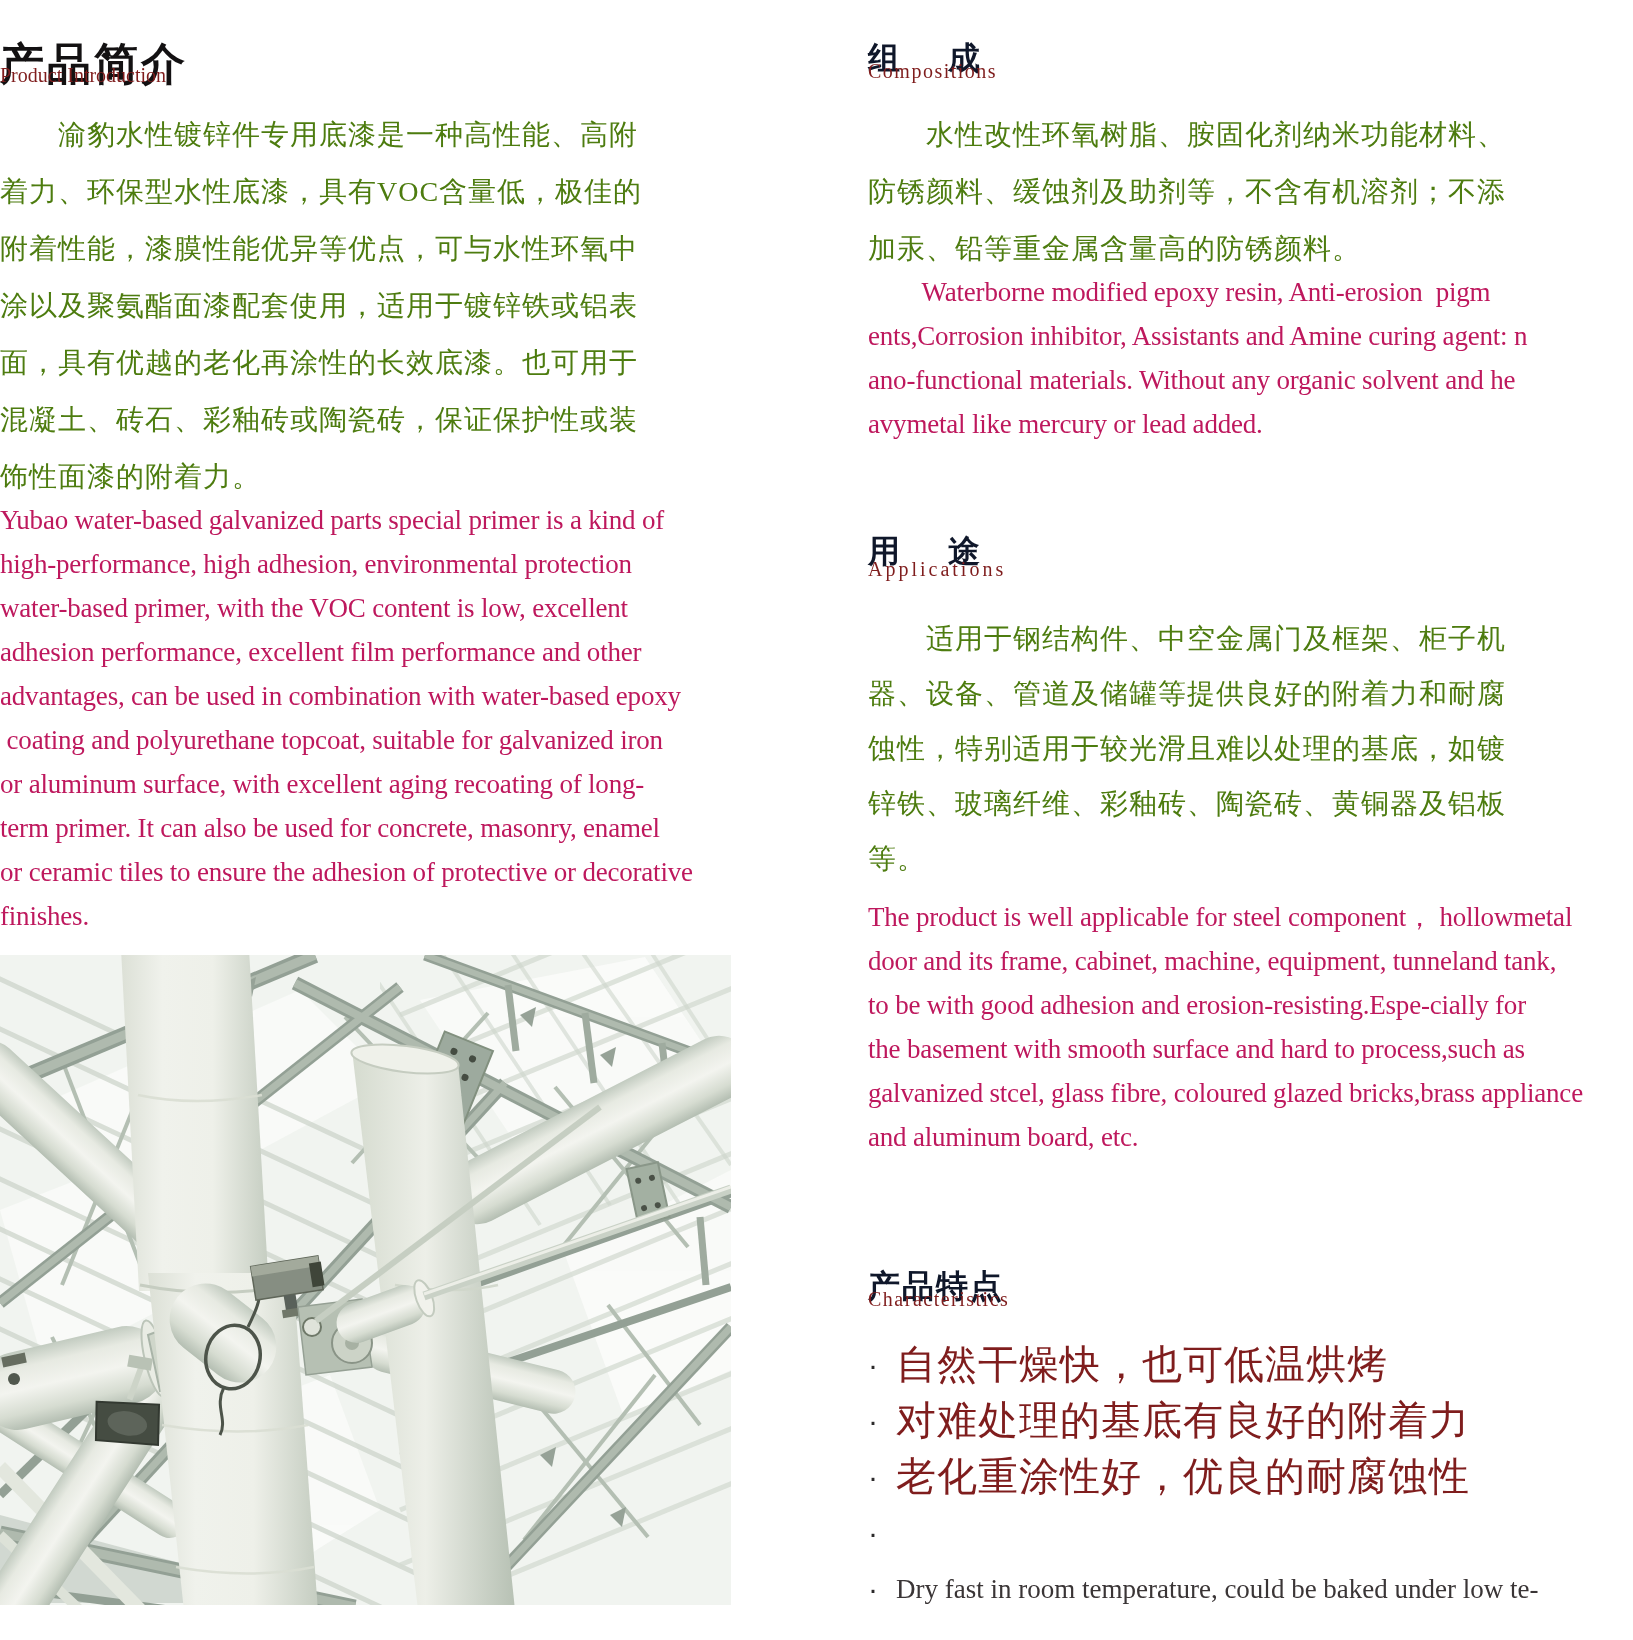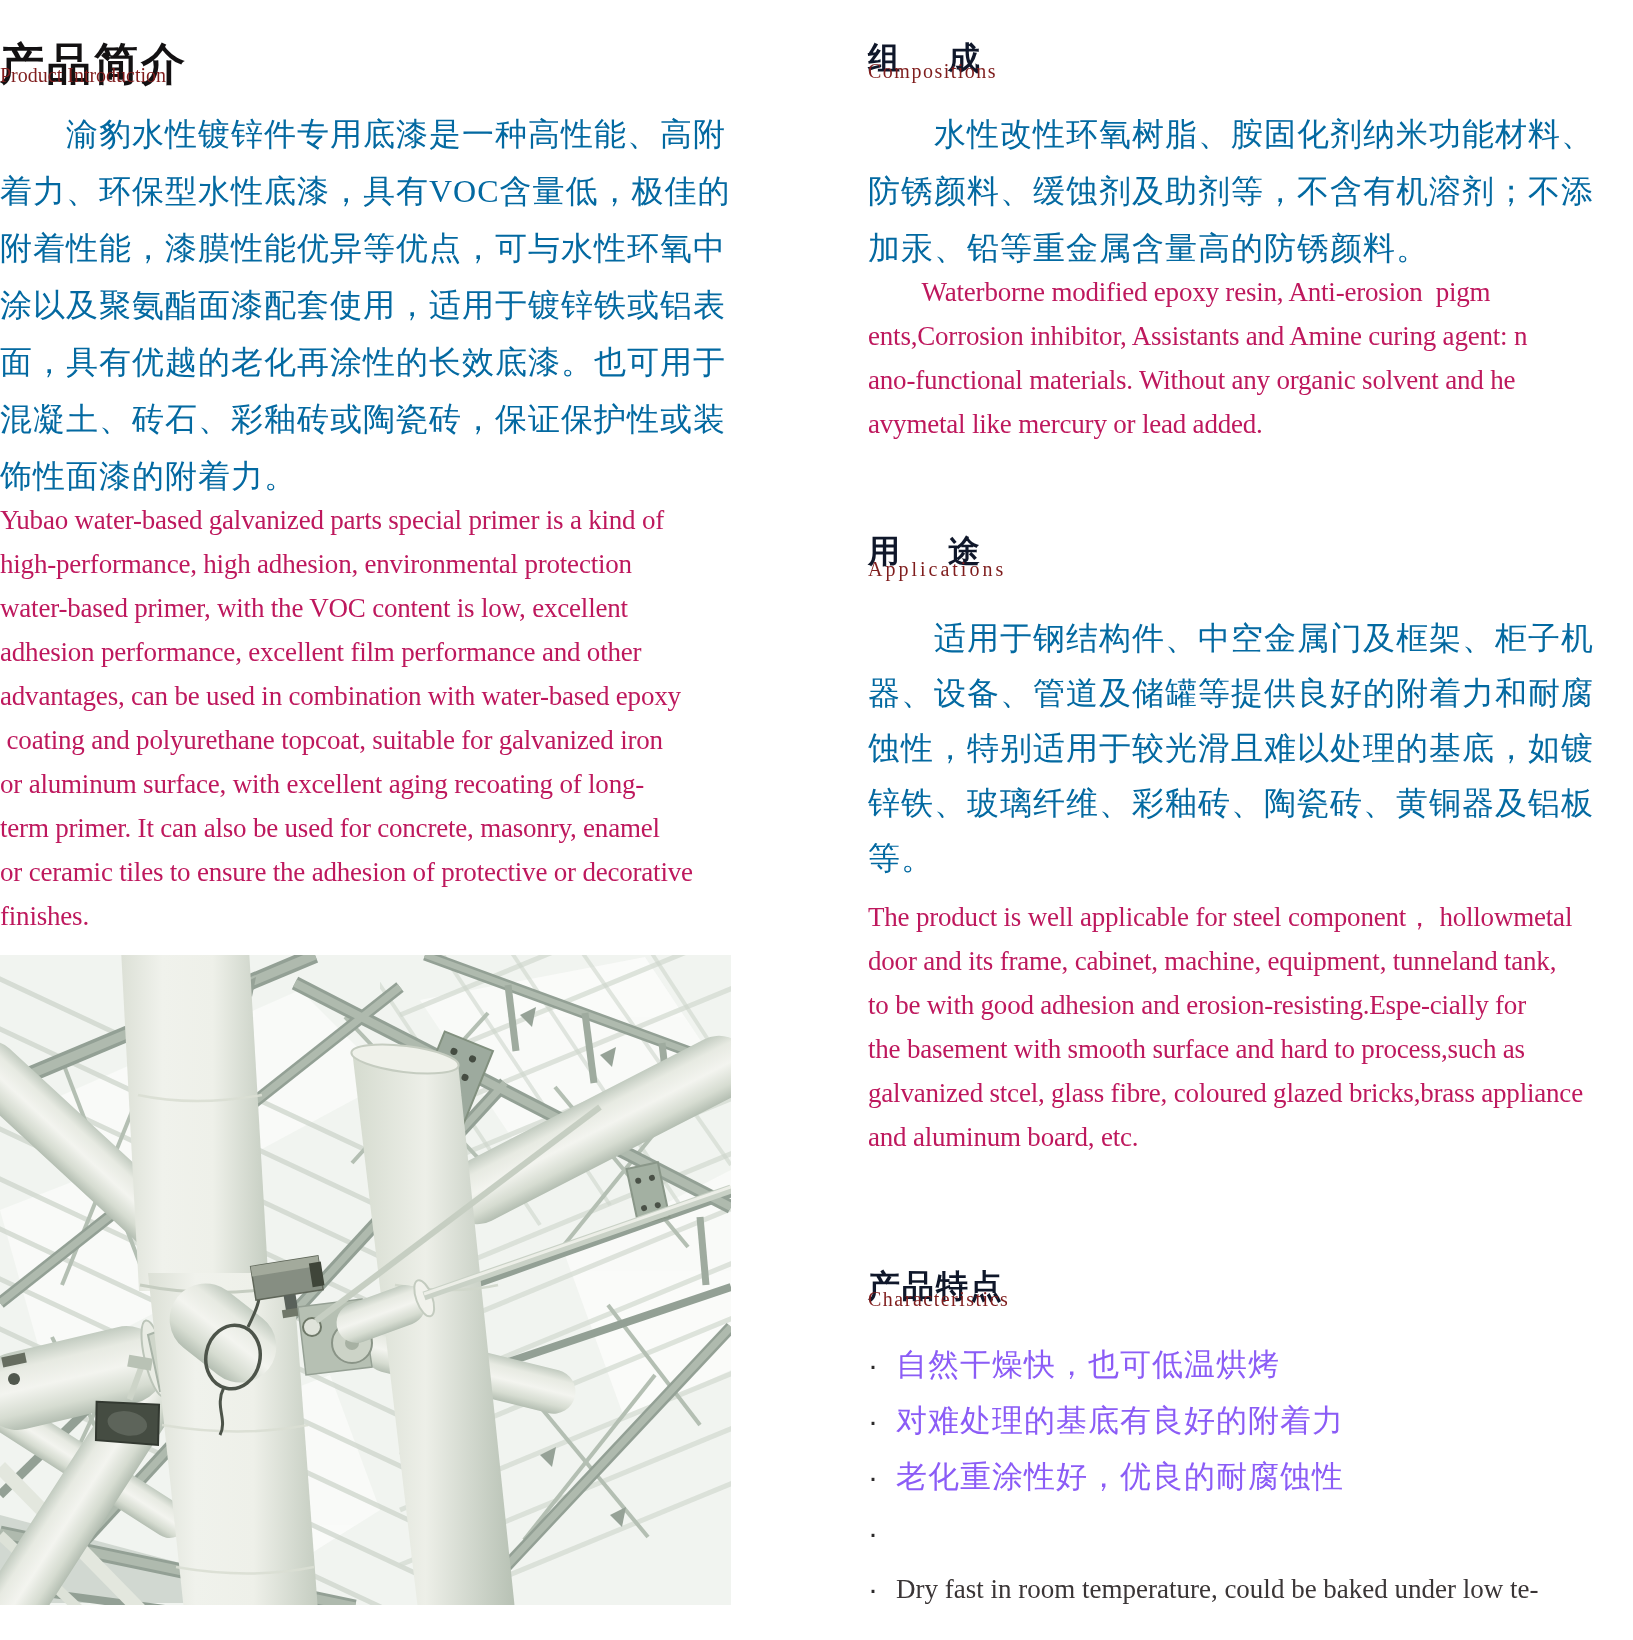--- a/index.html
+++ b/index.html
@@ -7,41 +7,41 @@
   .abs{position:absolute}
   .zh{font-family:Liberation Serif, serif}
   .en{font-family:"Liberation Serif","DejaVu Serif",serif}
   .pre{white-space:pre}
   .h-main{font-size:44px;font-weight:bold;color:#131112;letter-spacing:3px}
   .h-sec{font-size:32px;font-weight:bold;color:#0f172a;letter-spacing:8px}
   .h-sec.tight{letter-spacing:2px}
   .sub{font-size:20px;color:#7f1d1d}
   .ls1{letter-spacing:1.5px}
   .ls3{letter-spacing:3px}
-  .body-zh{font-size:32px;line-height:57px;letter-spacing:1px;color:#0369a1}
+  .body-zh{font-size:28px;line-height:57px;letter-spacing:1px;color:#4d7c0f}
   .body-en{font-size:27px;line-height:44px;letter-spacing:-0.2px;color:#be185d}
   #intro-h-zh{left:0;top:6px}
   #intro-h-en{left:0;top:64px}
   #intro-body-zh{left:0;top:106px}
   #intro-body-en{left:0;top:498px}
   #photo{left:0;top:955px;width:731px;height:650px;margin:0}
   #comp-h-zh{left:868px;top:10px}
   #comp-h-en{left:868px;top:60px}
   #comp-body-zh{left:868px;top:106px}
   #comp-body-en{left:868px;top:270px}
   #app-h-zh{left:868px;top:503px}
   #app-h-en{left:868px;top:558px}
   #app-body-zh{left:868px;top:611px;line-height:55px}
   #app-body-en{left:868px;top:895px}
   #char-h-zh{left:868px;top:1238px}
   #char-h-en{left:868px;top:1288px}
   #char-list{left:868px;top:1337px}
   .b-item{display:flex;line-height:56px}
   .b-item .dot{width:28px;font-size:30px;color:#2c2a2b;font-family:"Liberation Sans",sans-serif}
-  .b-zh{font-size:31px;letter-spacing:1px;color:#8b5cf6}
+  .b-zh{font-size:40px;letter-spacing:1px;color:#7f1d1d}
   .b-en{font-size:27px;color:#3a3536}
 </style>
 </head>
 <body>
 
 <div>
 
   <h1 class="abs zh h-main" id="intro-h-zh">产品简介</h1>
   <div class="abs en sub" id="intro-h-en">Product Introduction</div>
   <div class="abs zh body-zh pre" id="intro-body-zh">　　渝豹水性镀锌件专用底漆是一种高性能、高附

